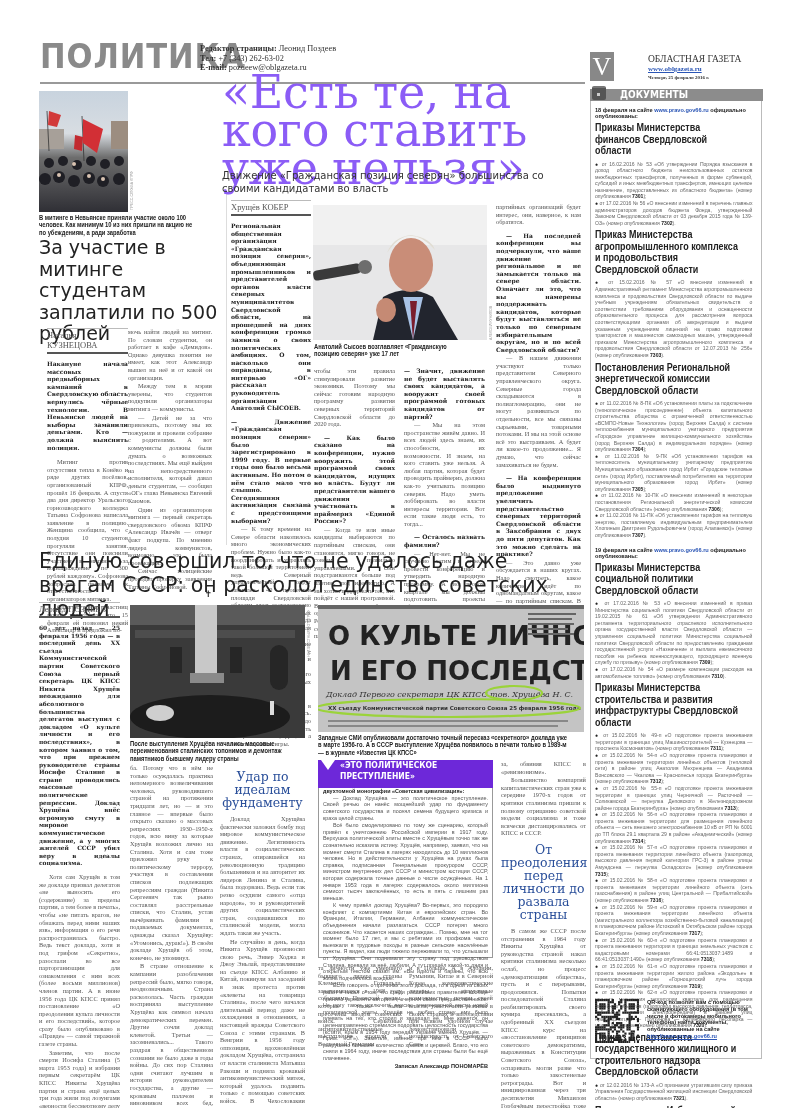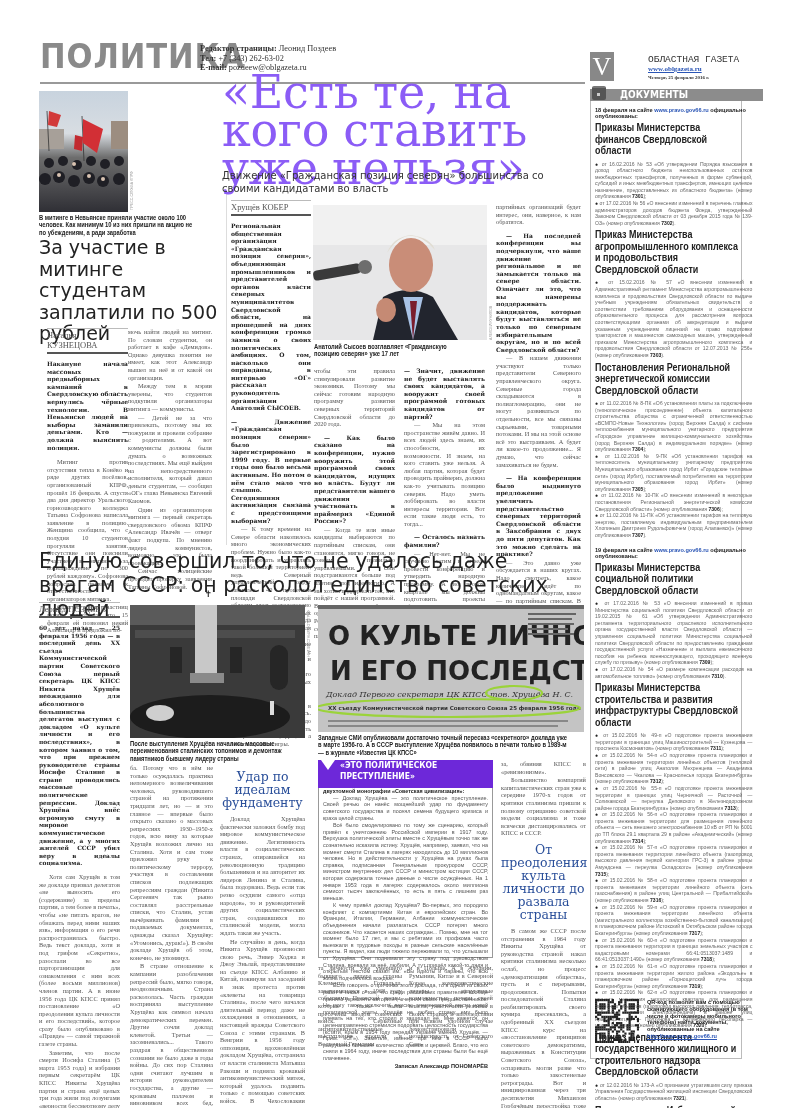--- a/index.html
+++ b/index.html
@@ -28,21 +28,21 @@
 <div class="abs" style="left:0;top:0;width:800px;height:70px">
   <div class="abs" style="left:40px;top:40px;font-family:'DejaVu Sans',sans-serif;font-weight:bold;font-size:34px;line-height:32px;color:#8a8a8a;letter-spacing:1px;transform:scaleX(.9);transform-origin:left">ПОЛИТИКА</div>
   <div class="abs" style="left:200px;top:44px;font-family:'Liberation Serif',serif;font-size:8.3px;line-height:9.7px;color:#333">
     <div><b>Редактор страницы:</b> <span>Леонид Поздеев</span></div>
     <div><b>Тел:</b> <span>+7 (343) 262-63-02</span></div>
     <div><b>E-mail:</b> <span>pozdeew@oblgazeta.ru</span></div>
   </div>
   <div class="abs" style="left:590px;top:52px;width:24px;height:29px;background:#888;color:#fff;font-family:'Liberation Serif',serif;font-size:26px;line-height:29px;text-align:center">
     <span>V</span>
   </div>
-  <div class="abs" style="left:648px;top:54px;font-family:Liberation Mono, monospace;font-size:9.5px;color:#333">ОБЛАСТНАЯ ГАЗЕТА</div>
+  <div class="abs" style="left:648px;top:54px;font-family:Liberation Serif, serif;font-size:9.5px;color:#333">ОБЛАСТНАЯ ГАЗЕТА</div>
   <div class="abs" style="left:648px;top:65px;font-family:'Liberation Serif',serif;font-size:7px;color:#2a55b5;font-weight:bold;text-decoration:underline">www.oblgazeta.ru</div>
   <div class="abs" style="left:648px;top:75px;font-family:'Liberation Serif',serif;font-size:5px;color:#333;font-weight:bold">Четверг, 25 февраля 2016 г.</div>
 </div>
 <div class="abs" style="left:40px;top:82px;width:545px;height:2px;background:#999"></div>
 
 <div class="abs photo" style="left:39px;top:91px;width:89px;height:121px;background:linear-gradient(180deg,#c8d3de 0%,#d8dde2 35%,#6d6d6d 55%,#2f2f35 100%)">
   <svg width="89" height="121">
     <rect x="0" y="38" width="25" height="20" fill="#a7a099"></rect>
     <rect x="72" y="30" width="17" height="28" fill="#9c8d80"></rect>
     <line x1="8" y1="20" x2="10" y2="60" stroke="#333" stroke-width="0.8"></line>
@@ -241,27 +241,27 @@
   <div class="abs body-text" style="left:279px;top:362px;width:84px">
     <p class="p" style="text-indent:0">та личности уже умершего бывшего лидера страны Клемента Готвальда, завершившаяся в 1968 году событиями Пражской весны, которые также были пресечены вводом советских войск. Серьёзные антиправительственные выступления прошли в Восточной Германии</p>
   </div>
   <div class="abs body-text" style="left:370px;top:362px;width:84px">
     <p class="p" style="text-indent:0">и в Польше. А в Албании, Румынии, Китае и в Северной Корее коммунистические лидеры, напуганные возможностью потери своей власти, ужесточили режимы в своих странах и впоследствии при всяком удобном случае демонстрировали независимость от Советского Сою-</p>
   </div>
 
   <div class="abs body-text" style="left:462px;top:158px;width:85px">
     <p class="p" style="text-indent:0">за, обвиняя КПСС в «ревизионизме».</p>
     <p class="p">Большинство компартий капиталистических стран уже к середине 1970-х годов от критики сталинизма пришли к полному отрицанию советской модели социализма и тоже всячески дистанцировались от КПСС и СССР.</p>
-    <div class="sub-h">От преодоления культа личности до развала страны</div>
+    <div class="sub-h">От преодоления перед личности до развала страны</div>
     <p class="p">В самом же СССР после отстранения в 1964 году Никиты Хрущёва от руководства страной накал критики сталинизма несколько ослаб, но процесс «демократизации общества», пусть и с перерывами, продолжился. Попытки последователей Сталина реабилитировать своего кумира пресекались, а одобренный XX съездом КПСС курс на «восстановление принципов советского демократизма, выраженных в Конституции Советского Союза», оспаривать могли разве что только закостенелые ретрограды. Вот и инициированная через три десятилетия Михаилом Горбачёвым перестройка тоже начиналась под лозунгом проведения в жизнь именно этого курса и не случайно сопровождалась новой бурной волной критики сталинизма. В конечном итоге это завершилось отстранением КПСС от власти. Причины последовавшего затем распада Советского Союза — это уже тема для другого разговора, но многие считают, что начало ему тоже было положено на XX съезде партии.</p>
 
   </div>
 </div>
 
-<div class="abs docs" style="left:590px;top:89px;width:152px;height:970px;border:1px solid #bbb;border-top:none">
+<div class="abs docs" style="left:590px;top:89px;width:172px;height:970px;border:1px solid #bbb;border-top:none">
   <div class="abs" style="left:-1px;top:0;width:173px;height:12px;background:#8c8c8c">
     <div class="abs" style="left:2px;top:-3px;width:14px;height:14px;background:#555;border-radius:2px;border-top:2px solid #777">
       <div style="position:absolute;left:5px;top:5px;width:3px;height:3px;background:#ccc"></div>
     </div>
     <div class="abs" style="left:30px;top:0;font-family:'DejaVu Sans',sans-serif;font-weight:bold;font-size:10px;line-height:12px;color:#fff;transform:scaleX(.9);transform-origin:left">ДОКУМЕНТЫ</div>
   </div>
   <div id="docs-content" style="position:absolute;left:4px;top:14px;width:164px">
       <div class="pub"><span>18 февраля на сайте </span><a>www.pravo.gov66.ru</a><span> официально опубликованы:</span></div>
       <div class="dh">Приказы Министерства финансов Свердловской области</div>
       <div class="dt">

